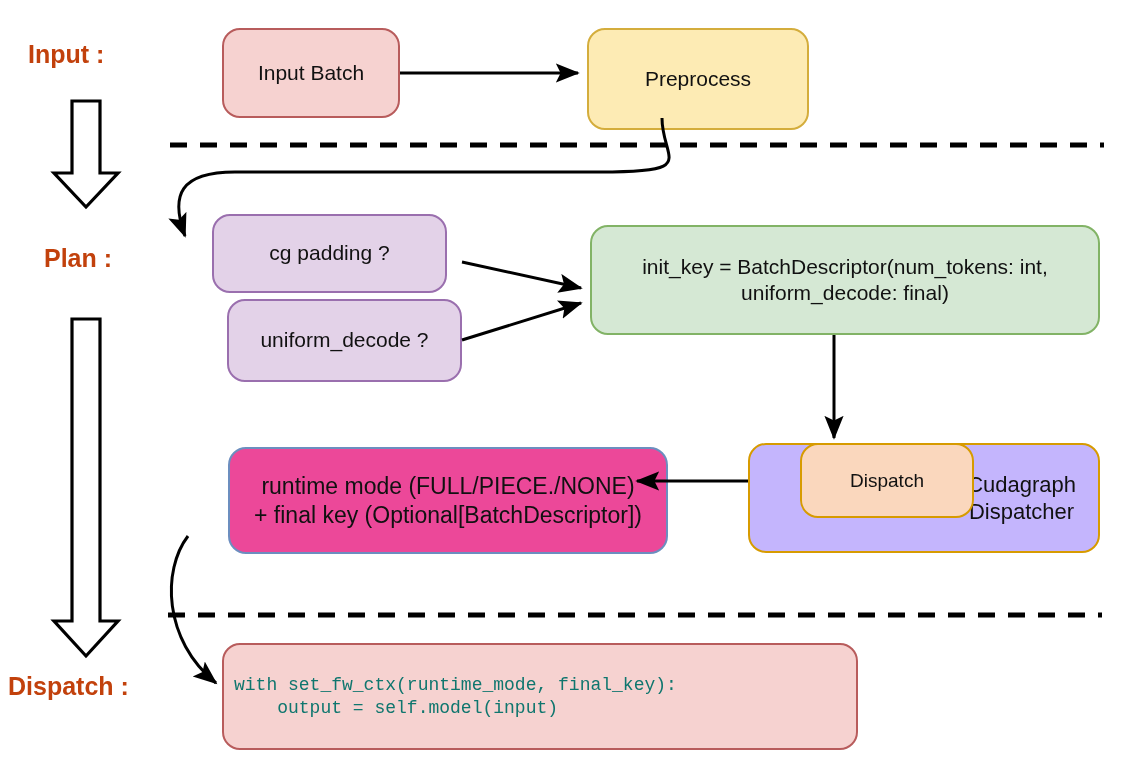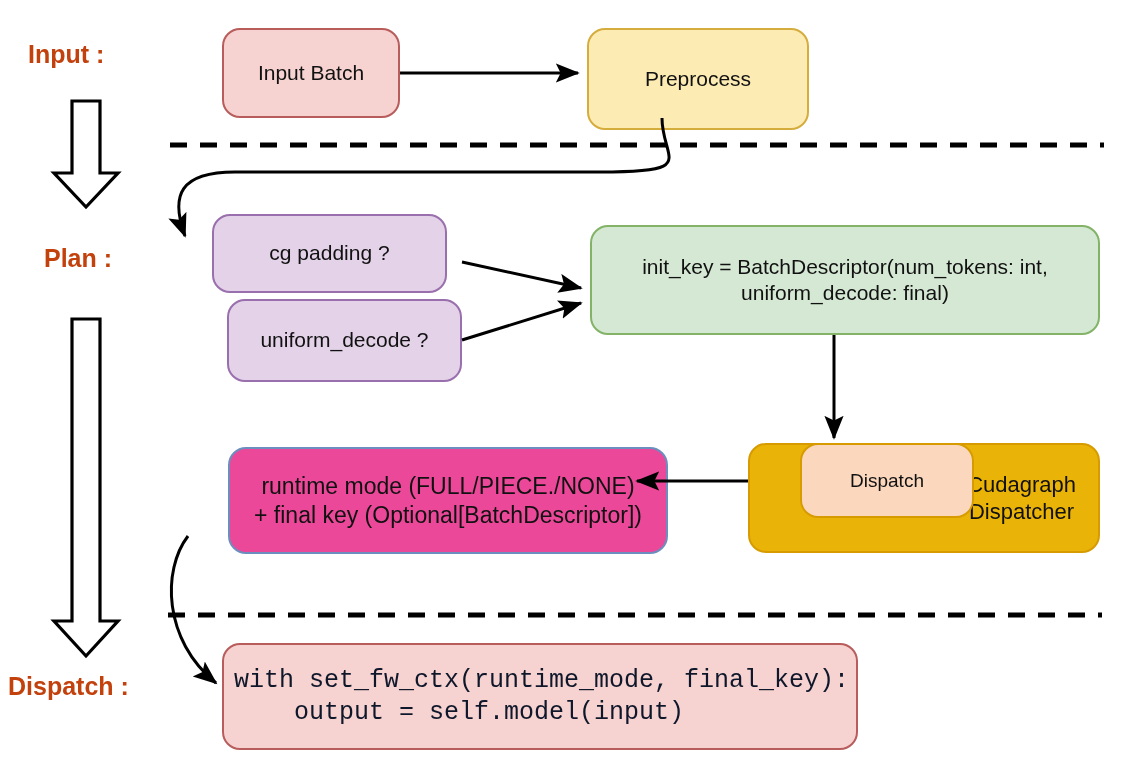--- a/index.html
+++ b/index.html
@@ -4,22 +4,22 @@
 <style>
   html,body{margin:0;padding:0;background:#ffffff;}
   body{width:1142px;height:770px;position:relative;overflow:hidden;
        font-family:"Liberation Sans",sans-serif;color:#111111;}
   #stage{position:absolute;left:0;top:0;width:1142px;height:770px;}
   .lane-label{position:absolute;font-weight:bold;font-size:25px;letter-spacing:0px;
               color:#c2410c;white-space:nowrap;}
   .node{position:absolute;box-sizing:border-box;display:flex;align-items:center;
         justify-content:center;text-align:center;border-radius:18px;border-width:2px;
         border-style:solid;font-size:21px;line-height:1.25;padding:4px 10px;}
-  .node.mono{font-family:"Liberation Mono",monospace;font-size:25px;
-             justify-content:flex-start;text-align:left;white-space:pre;color:#0f172a;}
+  .node.mono{font-family:"Liberation Mono",monospace;font-size:18px;
+             justify-content:flex-start;text-align:left;white-space:pre;color:#0f766e;}
   svg.overlay{position:absolute;left:0;top:0;width:1142px;height:770px;
               pointer-events:none;overflow:visible;}
   .wrap-2{white-space:pre-line;}
 </style>
 </head>
 <body>
 
 <div id="stage">
 
   <div class="lane-label" style="left:28px;top:40px;">Input :</div>
@@ -40,21 +40,21 @@
 
   <div class="node" style="left:227px;top:299px;width:235px;height:83px;background:#e3d2e8;border-color:#9a6fae;">
     <span>uniform_decode ?</span>
   </div>
 
   <div class="node" style="left:590px;top:225px;width:510px;height:110px;background:#d5e8d4;border-color:#82b366;">
     <span class="wrap-2">init_key = BatchDescriptor(num_tokens: int,
 uniform_decode: final)</span>
   </div>
 
-  <div class="node" style="left:748px;top:443px;width:352px;height:110px;background:#eab308;border-color:#d79b00;
+  <div class="node" style="left:748px;top:443px;width:352px;height:110px;background:#c4b5fd;border-color:#d79b00;
               justify-content:flex-end;padding-right:22px;">
     <span class="wrap-2" style="font-size:22px;">Cudagraph
 Dispatcher</span>
   </div>
 
   <div class="node" style="left:784px;top:443px;width:174px;height:75px;background:#fad7bd;border-color:#d79b00;
               font-size:19px;margin-left:16px;">
     <span>Dispatch</span>
   </div>
 

